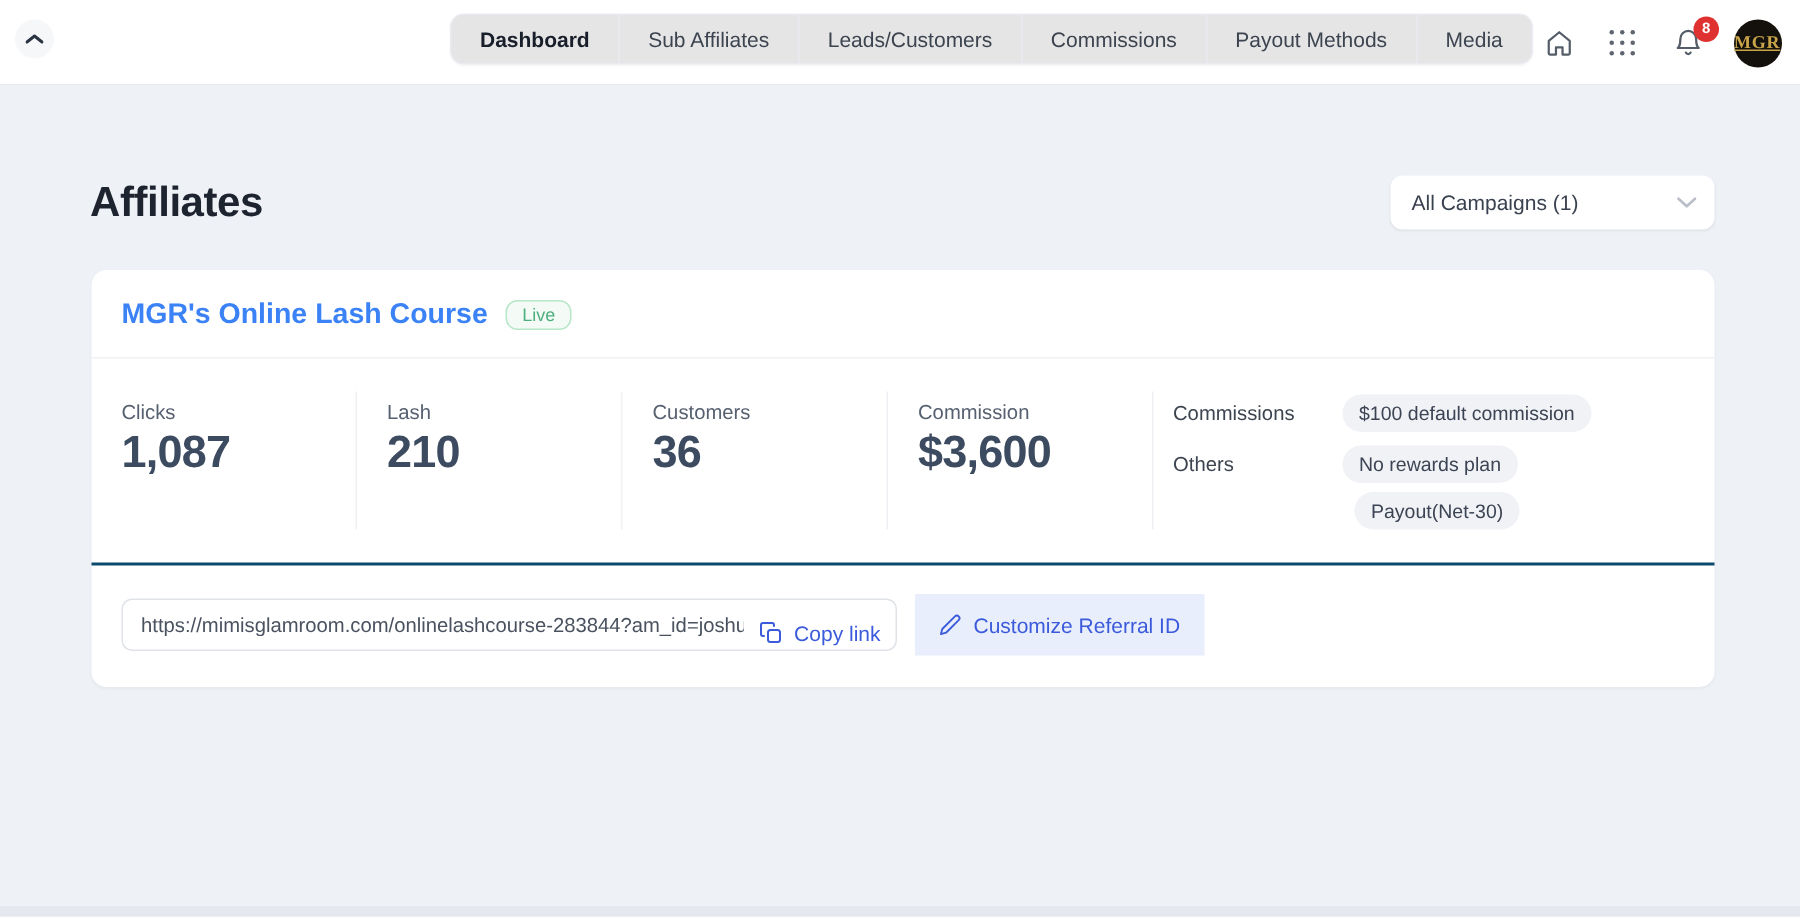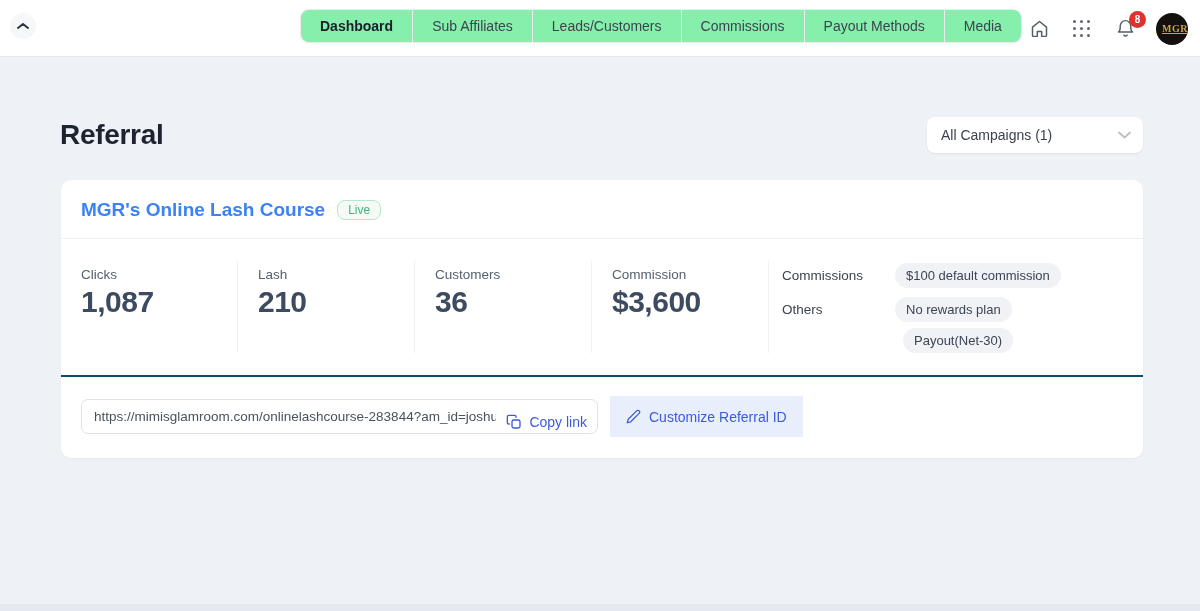--- a/index.html
+++ b/index.html
@@ -20,21 +20,21 @@
   }
   .collapse-btn {
     position: absolute; left: 10px; top: 13px;
     width: 26px; height: 26px; border-radius: 50%;
     background: #f6f7f9; border: none; cursor: pointer;
     display: flex; align-items: center; justify-content: center;
   }
   .tabbar {
     position: absolute; left: 300px; top: 9px;
     height: 34px;
-    background: #86efac;
+    background: #e5e5e5;
     border: 1px solid #e9ebf0;
     border-radius: 9px;
     box-shadow: 0 1px 2px rgba(20,30,50,0.04);
     display: flex; align-items: stretch;
     overflow: hidden;
   }
   .tab {
     display: flex; align-items: center;
     padding: 0 19px;
     font-size: 14px; color: #3c4450;
@@ -60,22 +60,22 @@
   .badge {
     position: absolute; top: -6px; right: -9px;
     min-width: 17px; height: 17px; padding: 0 4px;
     background: #e03131; color: #fff;
     font-size: 10px; font-weight: 700;
     border-radius: 9px; display: flex; align-items: center; justify-content: center;
   }
   .avatar {
     width: 32px; height: 32px; border-radius: 50%;
     background: #14110c; border: none; cursor: pointer;
-    color: #c9a54a; font-size: 10px; font-weight: 700; letter-spacing: 0.5px;
-    display: flex; align-items: center; justify-content: flex-end;
+    color: #c9a54a; font-size: 12px; font-weight: 700; letter-spacing: 0.5px;
+    display: flex; align-items: center; justify-content: flex-start;
     font-family: "Liberation Serif", serif;
     text-decoration: underline;
   }
 
   
   .page-head {
     margin: 60px 57px 0 60px;
     display: flex; align-items: center; justify-content: space-between;
   }
   .page-title {
@@ -228,21 +228,21 @@
       <span class="badge">8</span>
     </button>
     <button class="avatar">
       <span>MGR</span>
     </button>
   </div>
 </header>
 
 <main>
   <div class="page-head">
-    <h1 class="page-title">Referral</h1>
+    <h1 class="page-title">Affiliates</h1>
     <button class="filter-dropdown">
       <span>All Campaigns (1)</span>
       <span>
         <svg width="13" height="8" viewBox="0 0 13 8" fill="none" stroke="#b9bec8" stroke-width="1.8" stroke-linecap="round" stroke-linejoin="round">
             <polyline points="1,1.5 6.5,6.5 12,1.5"></polyline>
           </svg>
       </span>
     </button>
   </div>
 

